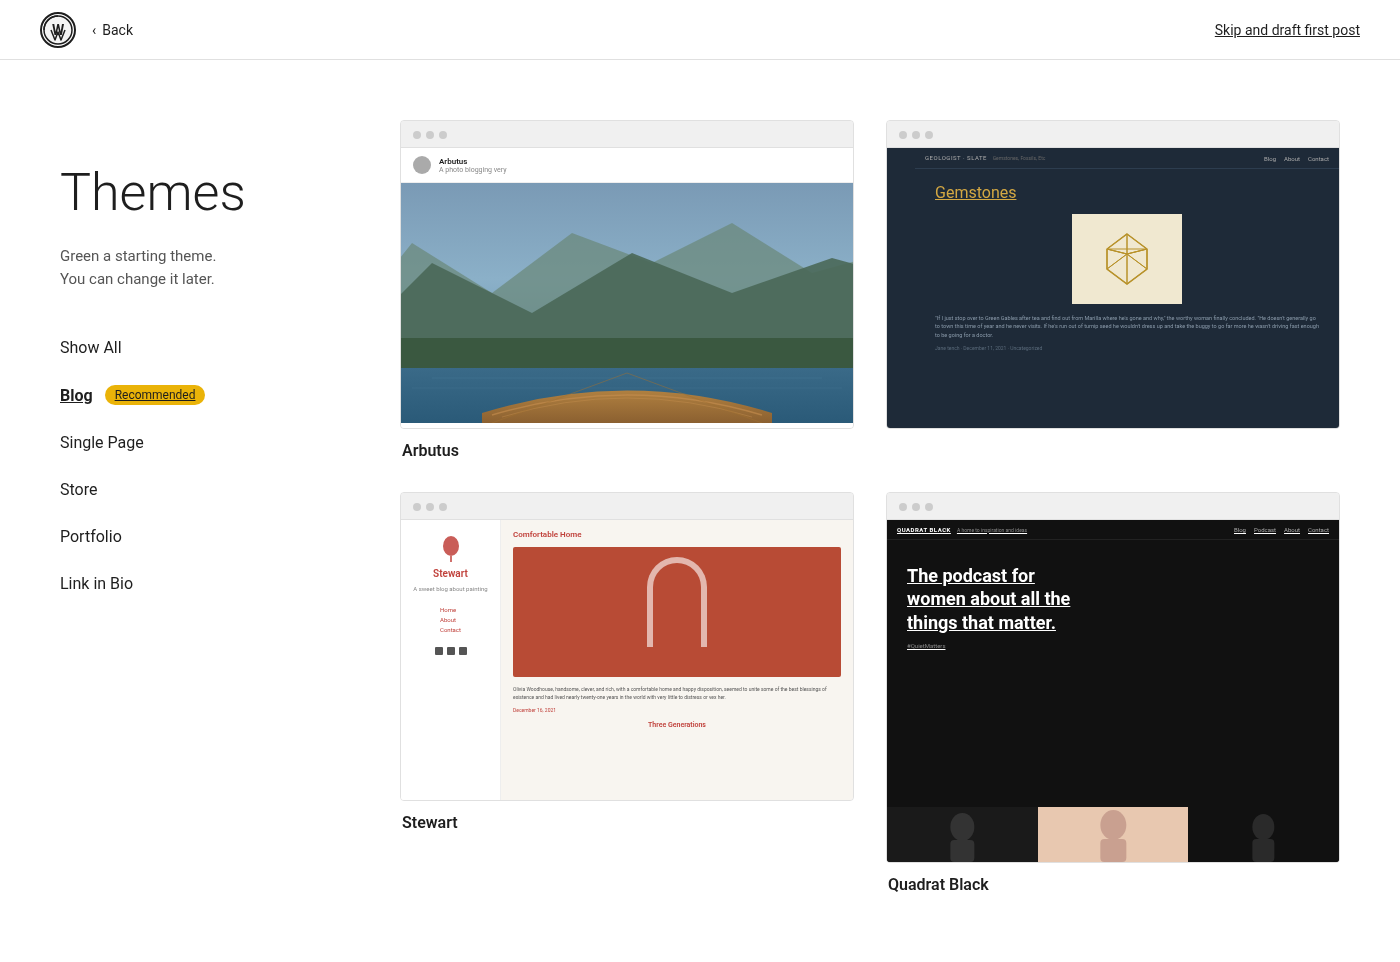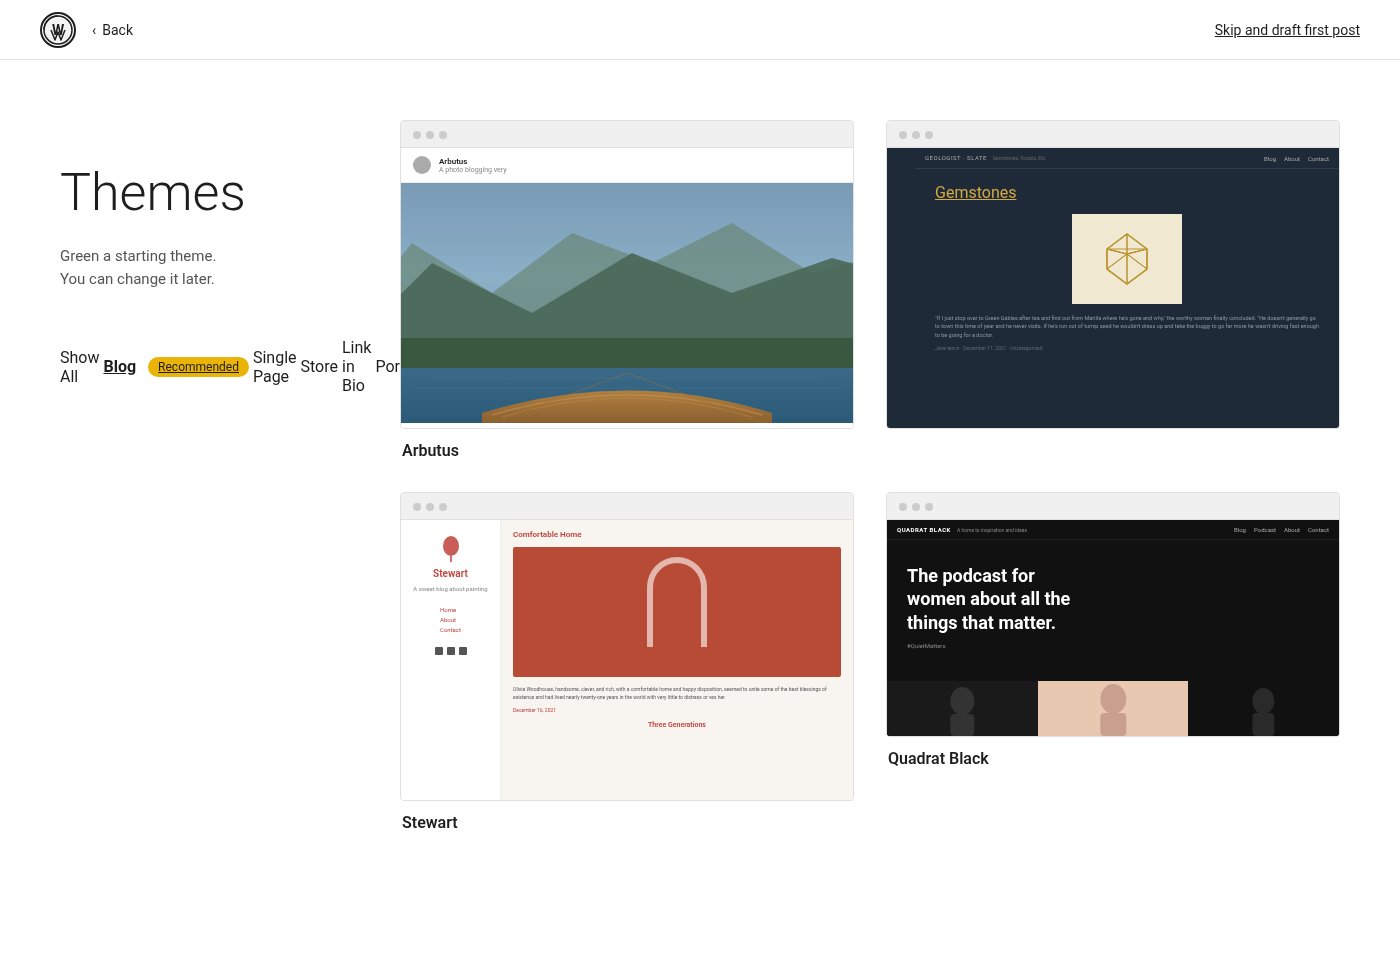--- a/index.html
+++ b/index.html
@@ -72,22 +72,22 @@
     }
     .sidebar-desc {
       font-size: 15px;
       color: #555;
       line-height: 1.5;
       margin-bottom: 40px;
     }
     .nav-list {
       list-style: none;
       display: flex;
-      flex-direction: row;
-      gap: 4px;
+      flex-direction: column;
+      gap: 12px;
     }
     .nav-item {
       display: flex;
       align-items: center;
       gap: 12px;
       padding: 8px 0;
       font-size: 16px;
       cursor: pointer;
       color: #1e1e1e;
     }
@@ -349,23 +349,24 @@
       font-size: 7px;
       font-weight: 600;
       color: #c0413b;
       margin-top: 8px;
       text-align: center;
     }
 
     
     .quadrat-preview {
       background: #111;
-      height: 216px;
+      height: 342px;
       color: #fff;
       overflow: hidden;
+      text-decoration: underline;
     }
     .quadrat-nav {
       display: flex;
       justify-content: space-between;
       align-items: center;
       padding: 6px 10px;
       border-bottom: 1px solid #222;
     }
     .quadrat-logo-area {
       display: flex;
@@ -443,24 +444,24 @@
         <span>Blog</span>
         <span class="recommended-badge">Recommended</span>
       </li>
       <li class="nav-item">
         <span>Single Page</span>
       </li>
       <li class="nav-item">
         <span>Store</span>
       </li>
       <li class="nav-item">
-        <span>Link in Bio</span>
+        <span>Portfolio</span>
       </li>
       <li class="nav-item">
-        <span>Portfolio</span>
+        <span>Link in Bio</span>
       </li>
     </ul>
   </aside>
 
   <div class="themes-grid">
 
     <div class="theme-card">
       <div class="theme-preview">
         <div class="window-dots">
           <div class="dot"></div>

